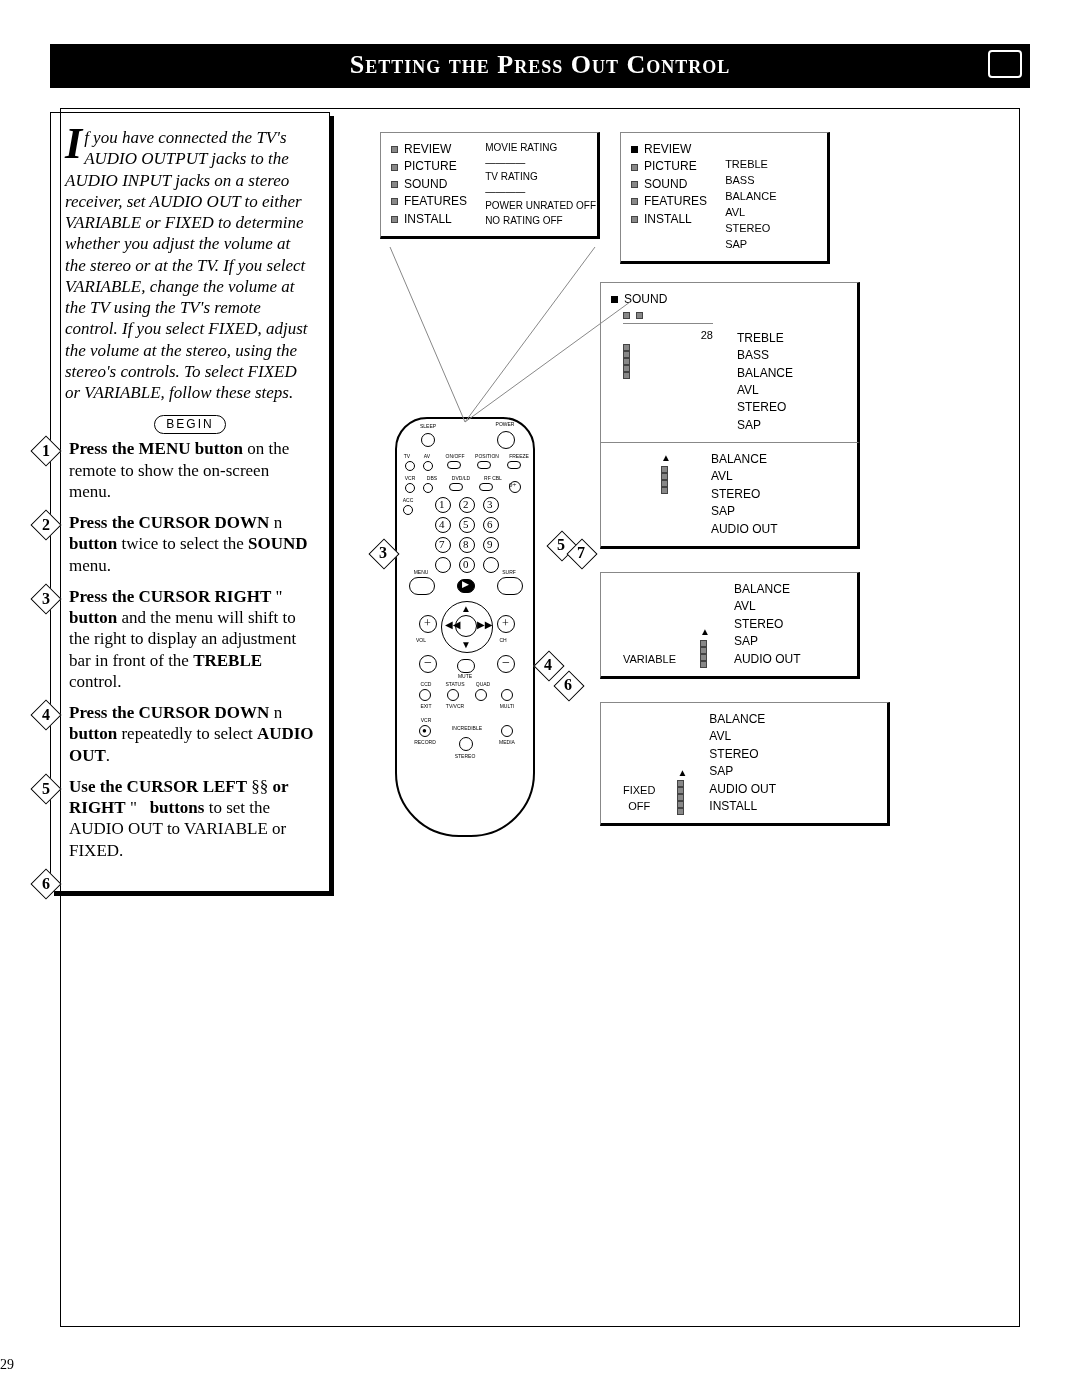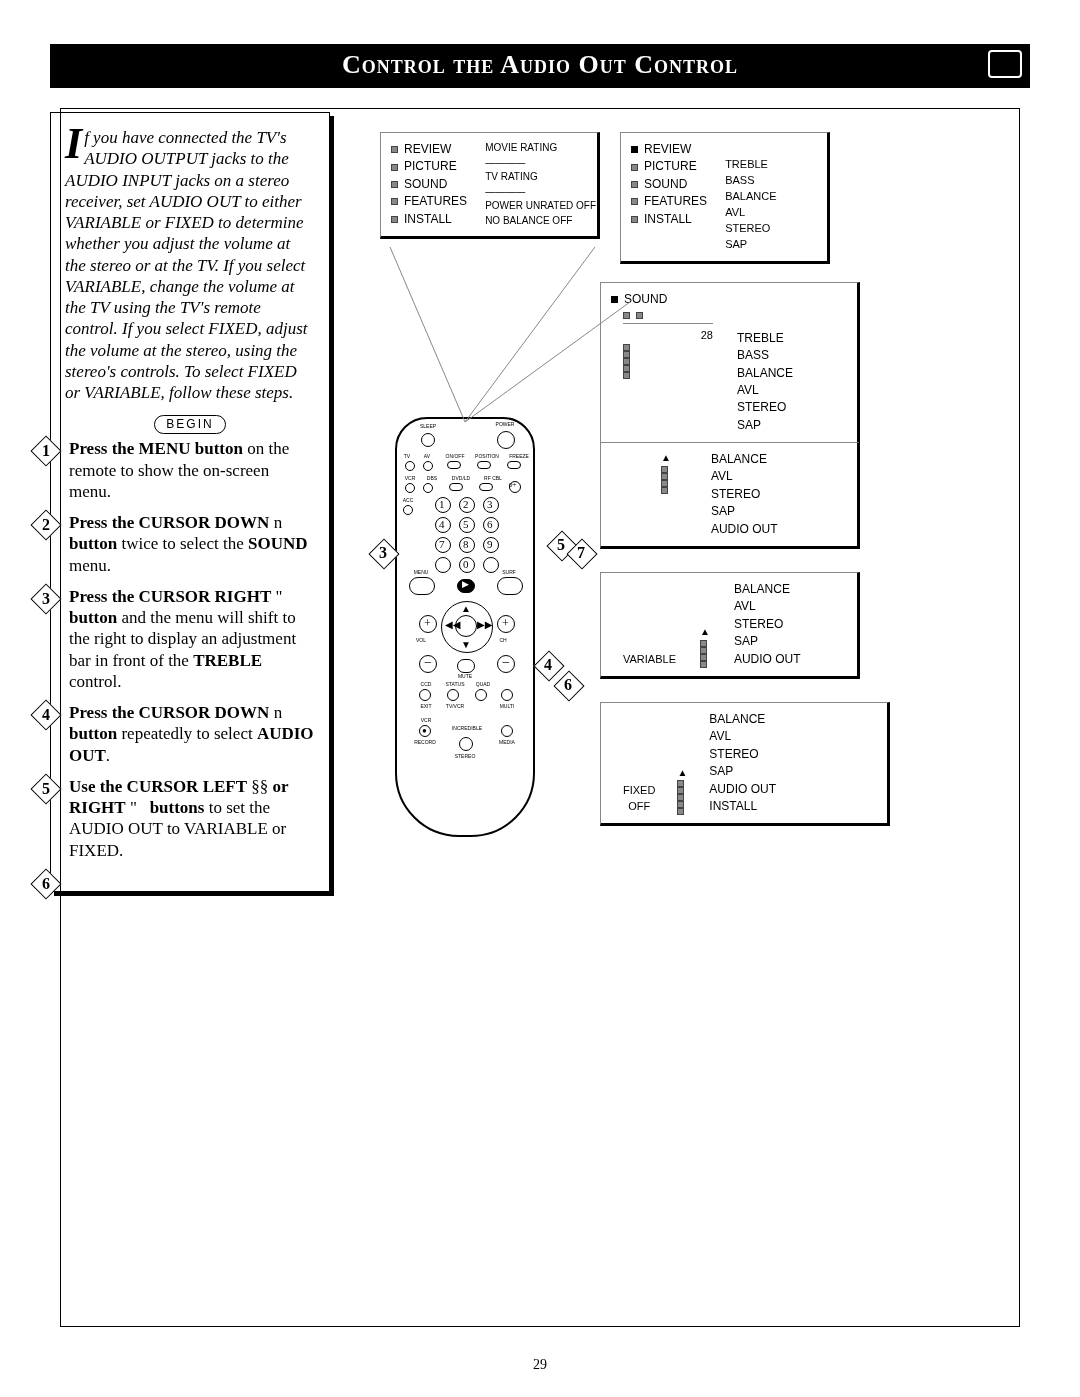--- a/index.html
+++ b/index.html
@@ -132,35 +132,34 @@
   .r-circle { border:1.5px solid #000; border-radius:50%; position:absolute; background:#fff;}
   .r-label { position:absolute; font-size:5px; font-family:Arial; text-align:center; width:28px;}
   .callout-diamond {
     position:absolute;
     width:28px; height:28px;
   }
   .callout-diamond .diamond-shape{ width:22px; height:22px; left:3px; top:3px;}
   .page-num {
     position:absolute;
     bottom:24px; left:0; right:0;
-    text-align:center;
     font-size:14px;
   }
   .page-border {
     position:absolute;
     left:60px; right:60px; top:108px; bottom:70px;
     border:1px solid #000;
     pointer-events:none;
   }
 </style>
 </head>
 <body>
 
 <div class="title-bar">
-  <span>Control the Audio Out Control</span>
+  <span>Setting the Press Out Control</span>
   <span class="tv-icon"></span>
 </div>
 
 <div class="page-border"></div>
 
 <div class="content">
   <div class="instructions-wrap">
     <div class="instructions-card">
       <p class="intro">
         <span class="dropcap">I</span><span>f you have connected the TV's AUDIO OUTPUT jacks to the AUDIO INPUT jacks on a stereo receiver, set AUDIO OUT to either VARIABLE or FIXED to determine whether you adjust the volume at the stereo or at the TV. If you select VARIABLE, change the volume at the TV using the TV's remote control. If you select FIXED, adjust the volume at the stereo, using the stereo's controls. To select FIXED or VARIABLE, follow these steps.</span>
@@ -236,21 +235,21 @@
               <span class="sq"></span>
               <span>INSTALL</span>
             </div>
         </div>
         <div style="font-size:10px;">
           <div>MOVIE RATING</div>
           <div>————</div>
           <div>TV RATING</div>
           <div>————</div>
           <div style="white-space:nowrap;">POWER UNRATED OFF</div>
-          <div>NO BALANCE   OFF</div>
+          <div>NO RATING   OFF</div>
         </div>
       </div>
     </div>
 
     <div class="osd-box" style="left:250px; top:20px; width:210px;">
       <div style="display:flex; gap:18px;">
         <div>
           <div class="osd-row">
               <span class="sq solid"></span>
               <span>REVIEW</span>

